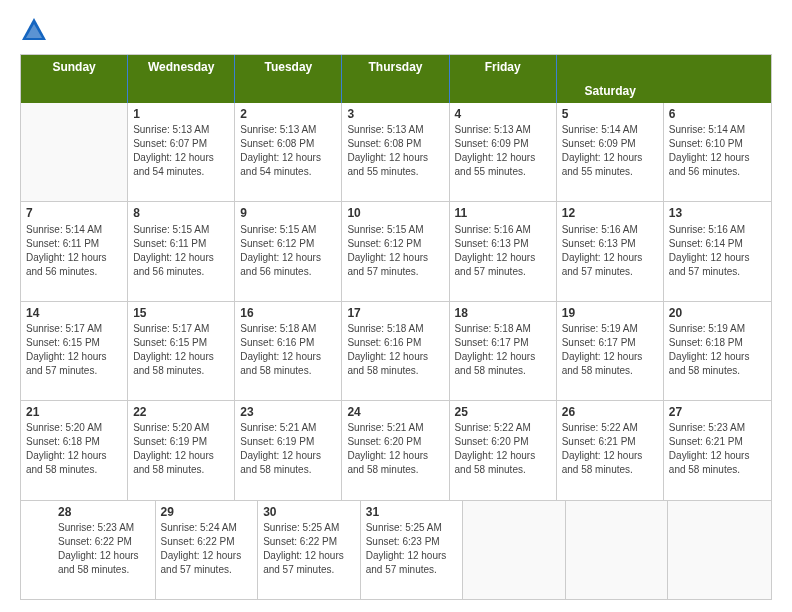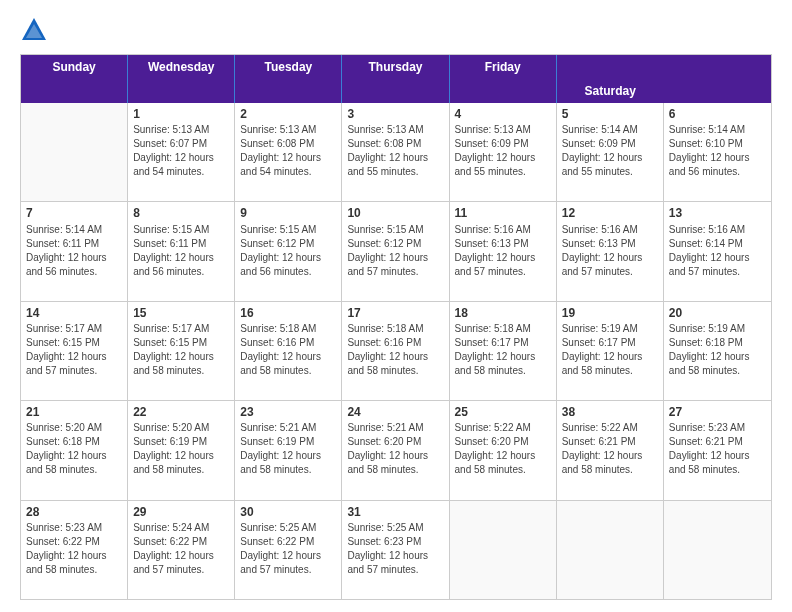--- a/index.html
+++ b/index.html
@@ -53,21 +53,21 @@
     }
     .calendar {
       flex: 1;
       display: flex;
       flex-direction: column;
       border: 1px solid #ccc;
     }
     .cal-header {
       display: grid;
       grid-template-columns: repeat(7, 1fr);
-      background: #4c1d95;
+      background: #4d7c0f;
     }
     .cal-header-cell {
       color: #fff;
       font-size: 12px;
       font-weight: bold;
       text-align: center;
       padding: 5px 2px;
       border-right: 1px solid #3a7fd5;
     }
     .cal-header-cell:last-child { border-right: none; margin-top: 24px; }
@@ -75,21 +75,21 @@
       flex: 1;
       display: flex;
       flex-direction: column;
     }
     .cal-row {
       display: grid;
       grid-template-columns: repeat(7, 1fr);
       flex: 1;
       border-bottom: 1px solid #ccc;
     }
-    .cal-row:last-child { border-bottom: none; }
+    .cal-row:last-child { border-bottom: none; margin-left: 32px; }
     .cal-cell {
       border-right: 1px solid #ccc;
       padding: 3px 5px;
       font-size: 9.5px;
       color: #333;
       line-height: 1.35;
       vertical-align: top;
     }
     .cal-cell:last-child { border-right: none; }
     .cal-cell.empty { background: #f9f9f9; }
@@ -238,21 +238,21 @@
 Daylight: 12 hours
 and 58 minutes.</span></div>
           <div class="cal-cell"><span class="day-num">24</span><span class="cell-text" style="white-space: pre-line;">Sunrise: 5:21 AM
 Sunset: 6:20 PM
 Daylight: 12 hours
 and 58 minutes.</span></div>
           <div class="cal-cell"><span class="day-num">25</span><span class="cell-text" style="white-space: pre-line;">Sunrise: 5:22 AM
 Sunset: 6:20 PM
 Daylight: 12 hours
 and 58 minutes.</span></div>
-          <div class="cal-cell"><span class="day-num">38</span><span class="cell-text" style="white-space: pre-line;">Sunrise: 5:22 AM
+          <div class="cal-cell"><span class="day-num">26</span><span class="cell-text" style="white-space: pre-line;">Sunrise: 5:22 AM
 Sunset: 6:21 PM
 Daylight: 12 hours
 and 58 minutes.</span></div>
           <div class="cal-cell"><span class="day-num">27</span><span class="cell-text" style="white-space: pre-line;">Sunrise: 5:23 AM
 Sunset: 6:21 PM
 Daylight: 12 hours
 and 58 minutes.</span></div>
         </div>
         <div class="cal-row">
           <div class="cal-cell"><span class="day-num">28</span><span class="cell-text" style="white-space: pre-line;">Sunrise: 5:23 AM

